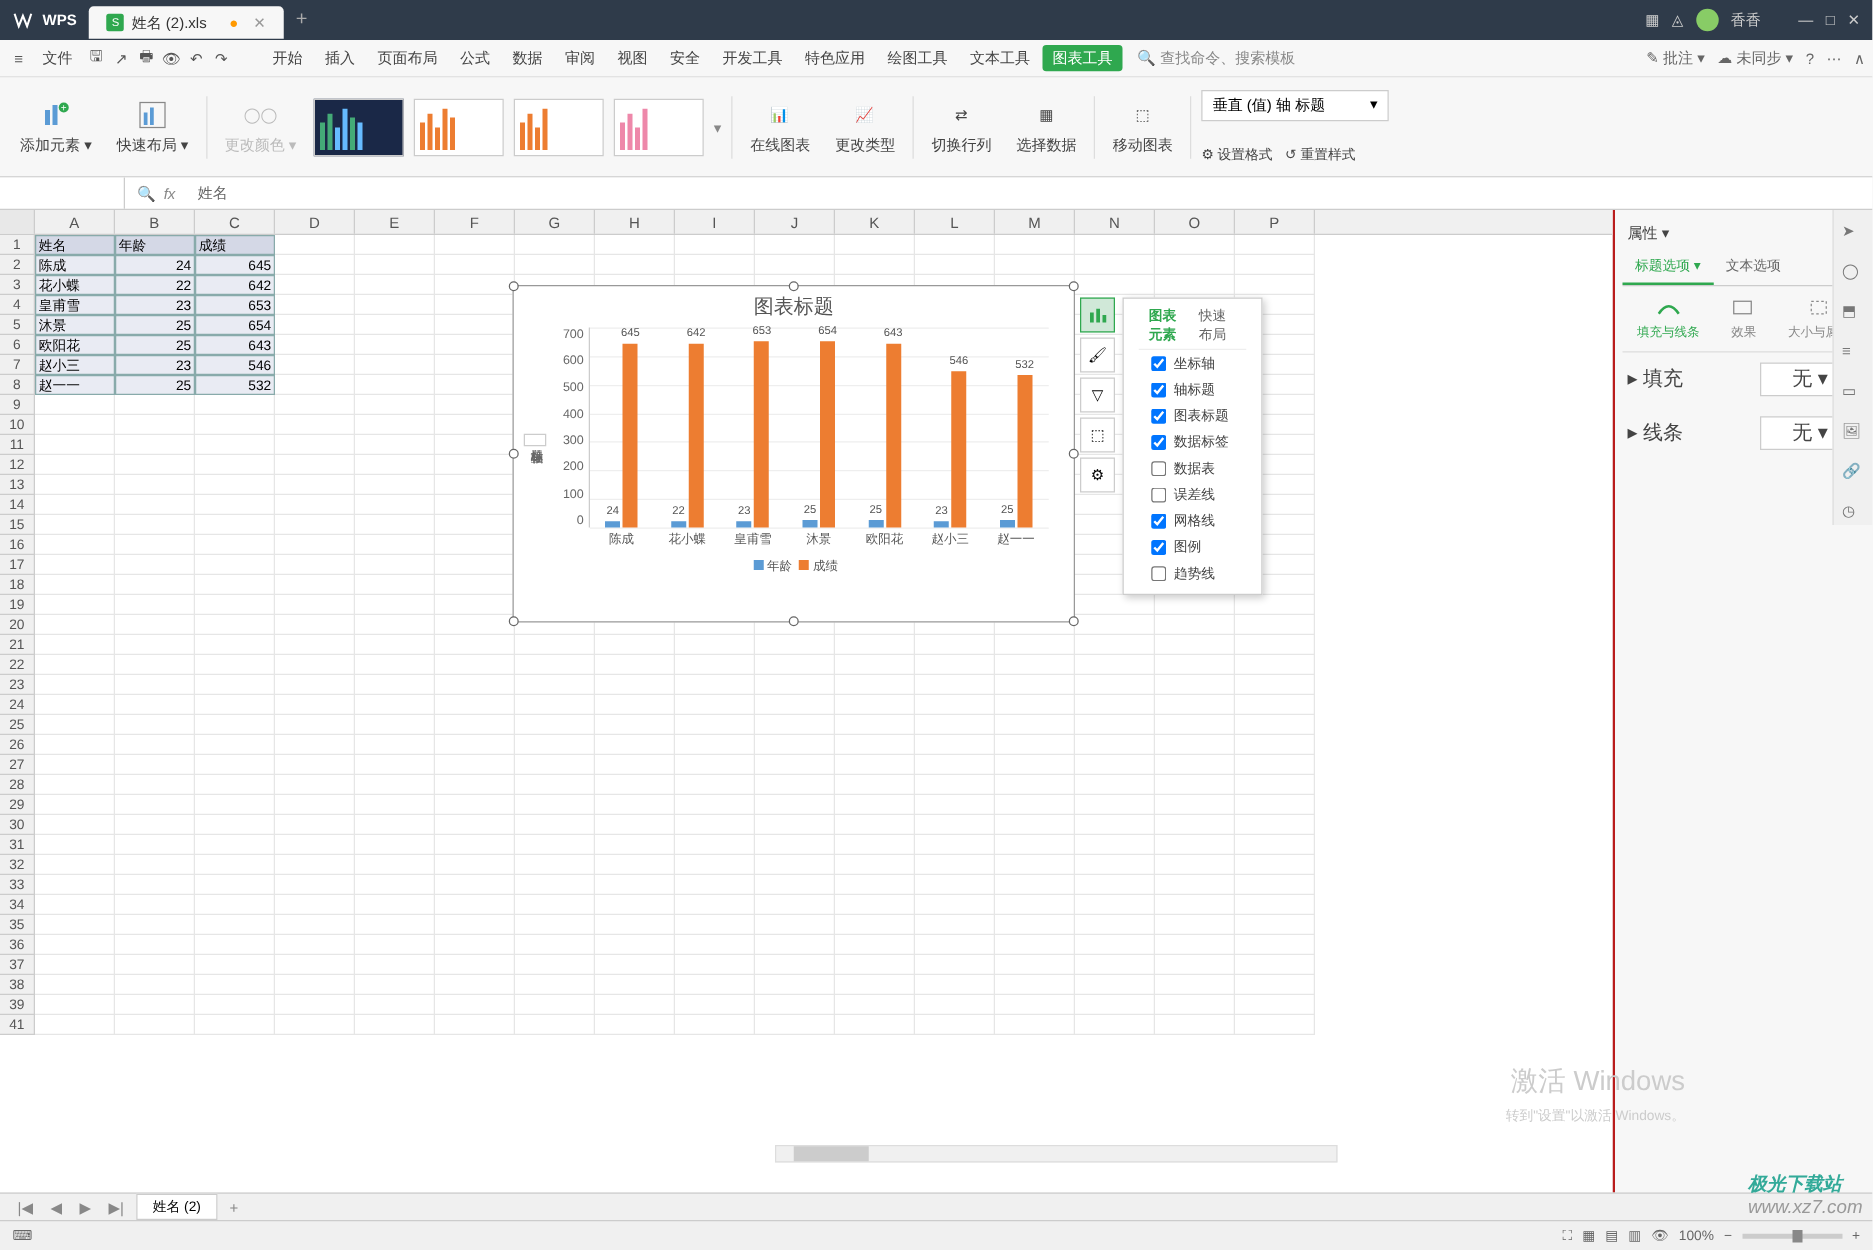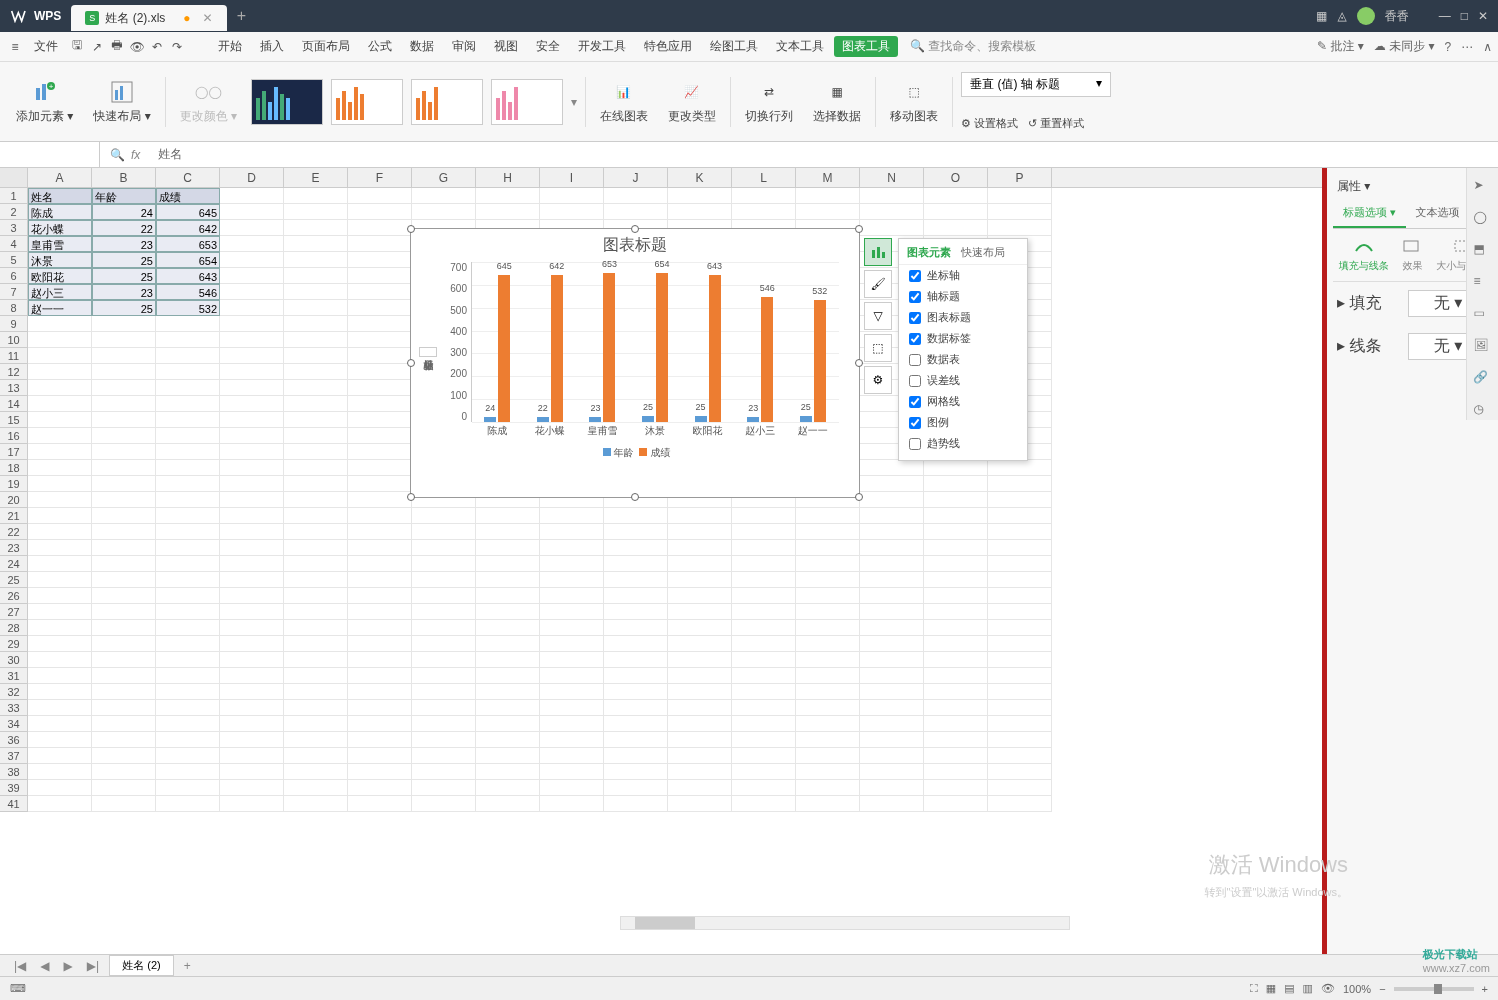--- a/index.html
+++ b/index.html
@@ -71,29 +71,29 @@
 .chart-x div { flex: 1; text-align: center; font-size: 10px; color: #555; }
 .chart-legend { text-align: center; font-size: 10px; color: #555; padding: 4px; }
 .leg-sw { display: inline-block; width: 8px; height: 8px; margin: 0 3px; }
 
 
 .chart-side { position: absolute; left: 864px; top: 70px; display: flex; flex-direction: column; gap: 4px; }
 .chart-side-btn { width: 28px; height: 28px; border: 1px solid #ccc; background: #fff; display: flex; align-items: center; justify-content: center; }
 .chart-side-btn.active { background: #d0e8d8; border-color: #2fa84f; }
 
 
-.chart-popup { position: absolute; left: 898px; top: 70px; width: 130px; background: #fff; border: 1px solid #ccc; box-shadow: 2px 2px 6px rgba(0,0,0,0.2); padding: 6px 0; }
+.chart-popup { position: absolute; left: 898px; top: 70px; width: 112px; background: #fff; border: 1px solid #ccc; box-shadow: 2px 2px 6px rgba(0,0,0,0.2); padding: 6px 12px; }
 .popup-tabs { display: flex; border-bottom: 1px solid #eee; padding: 0 8px 4px; gap: 10px; font-size: 11px; }
 .popup-tab.active { color: #2fa84f; font-weight: bold; }
 .popup-tab { color: #666; }
 .popup-item { display: flex; align-items: center; gap: 6px; padding: 3px 10px; font-size: 11px; color: #444; }
 .popup-item input { width: 12px; height: 12px; }
 
 
-.right-panel { width: 176px; background: #f7f7f7; border-left: 5px solid #b91c1c; padding: 6px; }
+.right-panel { width: 208px; background: #f7f7f7; border-left: 2px solid #b91c1c; padding: 6px; }
 .panel-hdr { display: flex; justify-content: space-between; padding: 4px; font-size: 12px; color: #444; }
 .panel-tabs { display: flex; border-bottom: 1px solid #ccc; }
 .panel-tab { padding: 6px 10px; font-size: 11px; color: #666; }
 .panel-tab.active { color: #2fa84f; border-bottom: 2px solid #2fa84f; }
 .panel-sub { display: flex; justify-content: space-around; padding: 8px 0; border-bottom: 1px solid #ddd; }
 .panel-sub-item { display: flex; flex-direction: column; align-items: center; gap: 4px; font-size: 10px; color: #888; }
 .panel-sub-item.active { color: #2fa84f; }
 .panel-sub-icon { width: 24px; height: 18px; }
 .panel-row { display: flex; justify-content: space-between; align-items: center; padding: 8px 4px; font-size: 16px; color: #444; }
 .panel-dd { border: 1px solid #ccc; background: #fff; padding: 2px 6px; width: 80px; text-align: center; }
@@ -106,21 +106,21 @@
 .sheet-tabs { position: absolute; bottom: 24px; left: 0; right: 0; height: 22px; background: #f0f0f0; border-top: 1px solid #ccc; display: flex; align-items: center; padding: 0 10px; gap: 6px; }
 .sheet-tab { padding: 2px 12px; background: #fff; border: 1px solid #ccc; font-size: 11px; }
 .nav-arrow { color: #888; padding: 0 4px; }
 .statusbar { position: absolute; bottom: 0; left: 0; right: 0; height: 24px; background: #f0f0f0; border-top: 1px solid #ccc; display: flex; align-items: center; padding: 0 10px; font-size: 11px; color: #666; }
 .status-right { margin-left: auto; display: flex; align-items: center; gap: 8px; }
 .zoom-slider { width: 80px; height: 4px; background: #ccc; position: relative; }
 .zoom-slider::after { content: ''; position: absolute; left: 50%; top: -3px; width: 8px; height: 10px; background: #888; }
 
 .watermark { position: absolute; right: 150px; bottom: 120px; color: #ccc; font-size: 22px; }
 .watermark2 { position: absolute; right: 150px; bottom: 100px; color: #ccc; font-size: 11px; }
-.logo-corner { position: absolute; right: 8px; bottom: 26px; color: #3a9; font-size: 11px; font-weight: bold; }
+.logo-corner { position: absolute; right: 8px; bottom: 26px; color: #3a9; font-size: 15px; font-weight: bold; font-style: italic; }
 
 .scroll-h { position: absolute; bottom: 46px; left: 620px; width: 450px; height: 14px; background: #f0f0f0; border: 1px solid #ddd; }
 .scroll-thumb-h { position: absolute; left: 14px; width: 60px; height: 100%; background: #ccc; }
 </style>
 </head>
 <body>
 
 <div class="titlebar">
   <div class="wps-logo">
     <svg viewBox="0 0 24 16">
@@ -924,20 +924,39 @@
           <div class="cell"></div>
           <div class="cell"></div>
           <div class="cell"></div>
           <div class="cell"></div>
           <div class="cell"></div>
           <div class="cell"></div>
           <div class="cell"></div>
         </div>
         <div class="row">
           <div class="row-h">34</div>
+          <div class="cell"></div>
+          <div class="cell"></div>
+          <div class="cell"></div>
+          <div class="cell"></div>
+          <div class="cell"></div>
+          <div class="cell"></div>
+          <div class="cell"></div>
+          <div class="cell"></div>
+          <div class="cell"></div>
+          <div class="cell"></div>
+          <div class="cell"></div>
+          <div class="cell"></div>
+          <div class="cell"></div>
+          <div class="cell"></div>
+          <div class="cell"></div>
+          <div class="cell"></div>
+        </div>
+        <div class="row">
+          <div class="row-h">35</div>
           <div class="cell"></div>
           <div class="cell"></div>
           <div class="cell"></div>
           <div class="cell"></div>
           <div class="cell"></div>
           <div class="cell"></div>
           <div class="cell"></div>
           <div class="cell"></div>
           <div class="cell"></div>
           <div class="cell"></div>

